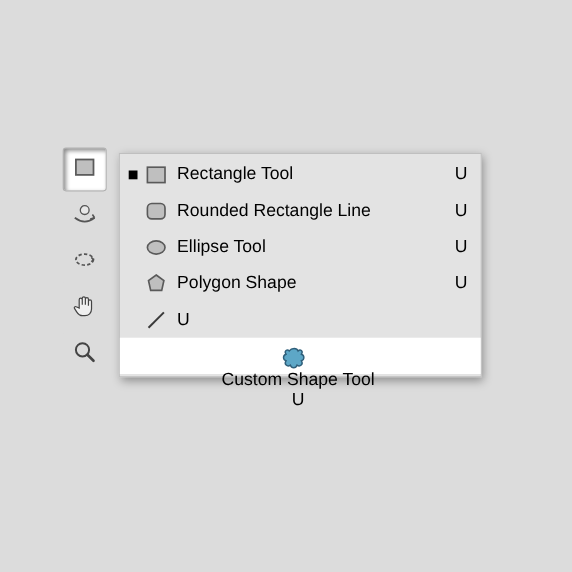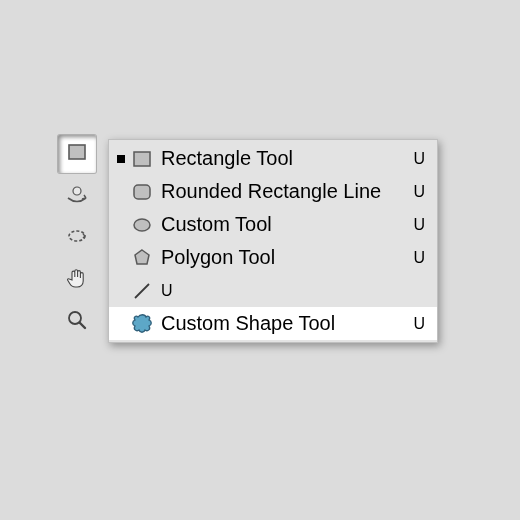--- a/index.html
+++ b/index.html
@@ -55,20 +55,21 @@
   }
   .flyout-row {
     display: flex;
     align-items: center;
     height: 33px;
     padding: 0 12px 0 8px;
     cursor: default;
   }
   .flyout-row.highlight {
     background: #ffffff;
+    flex-direction: column;
   }
   .curr-dot {
     width: 8px;
     height: 8px;
     background: #000;
     margin-right: 6px;
     visibility: hidden;
     flex: 0 0 auto;
   }
   .flyout-row.current .curr-dot { visibility: visible; }
@@ -76,21 +77,21 @@
     width: 22px;
     height: 22px;
     flex: 0 0 auto;
     display: flex;
     align-items: center;
     justify-content: center;
     margin-right: 8px;
   }
   .flyout-label {
     flex: 1 1 auto;
-    font-size: 20px;
+    font-size: 16px;
   }
   .flyout-shortcut {
     flex: 0 0 auto;
     font-size: 16px;
   }
 </style>
 </head>
 <body>
 
 <div class="canvas">
@@ -161,32 +162,32 @@
       <span class="flyout-shortcut">U</span>
     </div>
 
     <div class="flyout-row">
       <span class="curr-dot"></span>
       <span class="flyout-icon">
         <svg width="22" height="22" viewBox="0 0 22 22">
             <ellipse cx="11" cy="11" rx="8" ry="6" fill="#bfbfbf" stroke="#5a5a5a" stroke-width="1.5"></ellipse>
           </svg>
       </span>
-      <span class="flyout-label">Custom Tool</span>
+      <span class="flyout-label">Ellipse Tool</span>
       <span class="flyout-shortcut">U</span>
     </div>
 
     <div class="flyout-row">
       <span class="curr-dot"></span>
       <span class="flyout-icon">
         <svg width="22" height="22" viewBox="0 0 22 22">
             <polygon points="11,3 18,8 16,17 6,17 4,8" fill="#bfbfbf" stroke="#5a5a5a" stroke-width="1.5"></polygon>
           </svg>
       </span>
-      <span class="flyout-label">Polygon Tool</span>
+      <span class="flyout-label">Polygon Shape</span>
       <span class="flyout-shortcut">U</span>
     </div>
 
     <div class="flyout-row">
       <span class="curr-dot"></span>
       <span class="flyout-icon">
         <svg width="22" height="22" viewBox="0 0 22 22">
             <line x1="4" y1="18" x2="18" y2="4" stroke="#3a3a3a" stroke-width="1.8"></line>
           </svg>
       </span>

